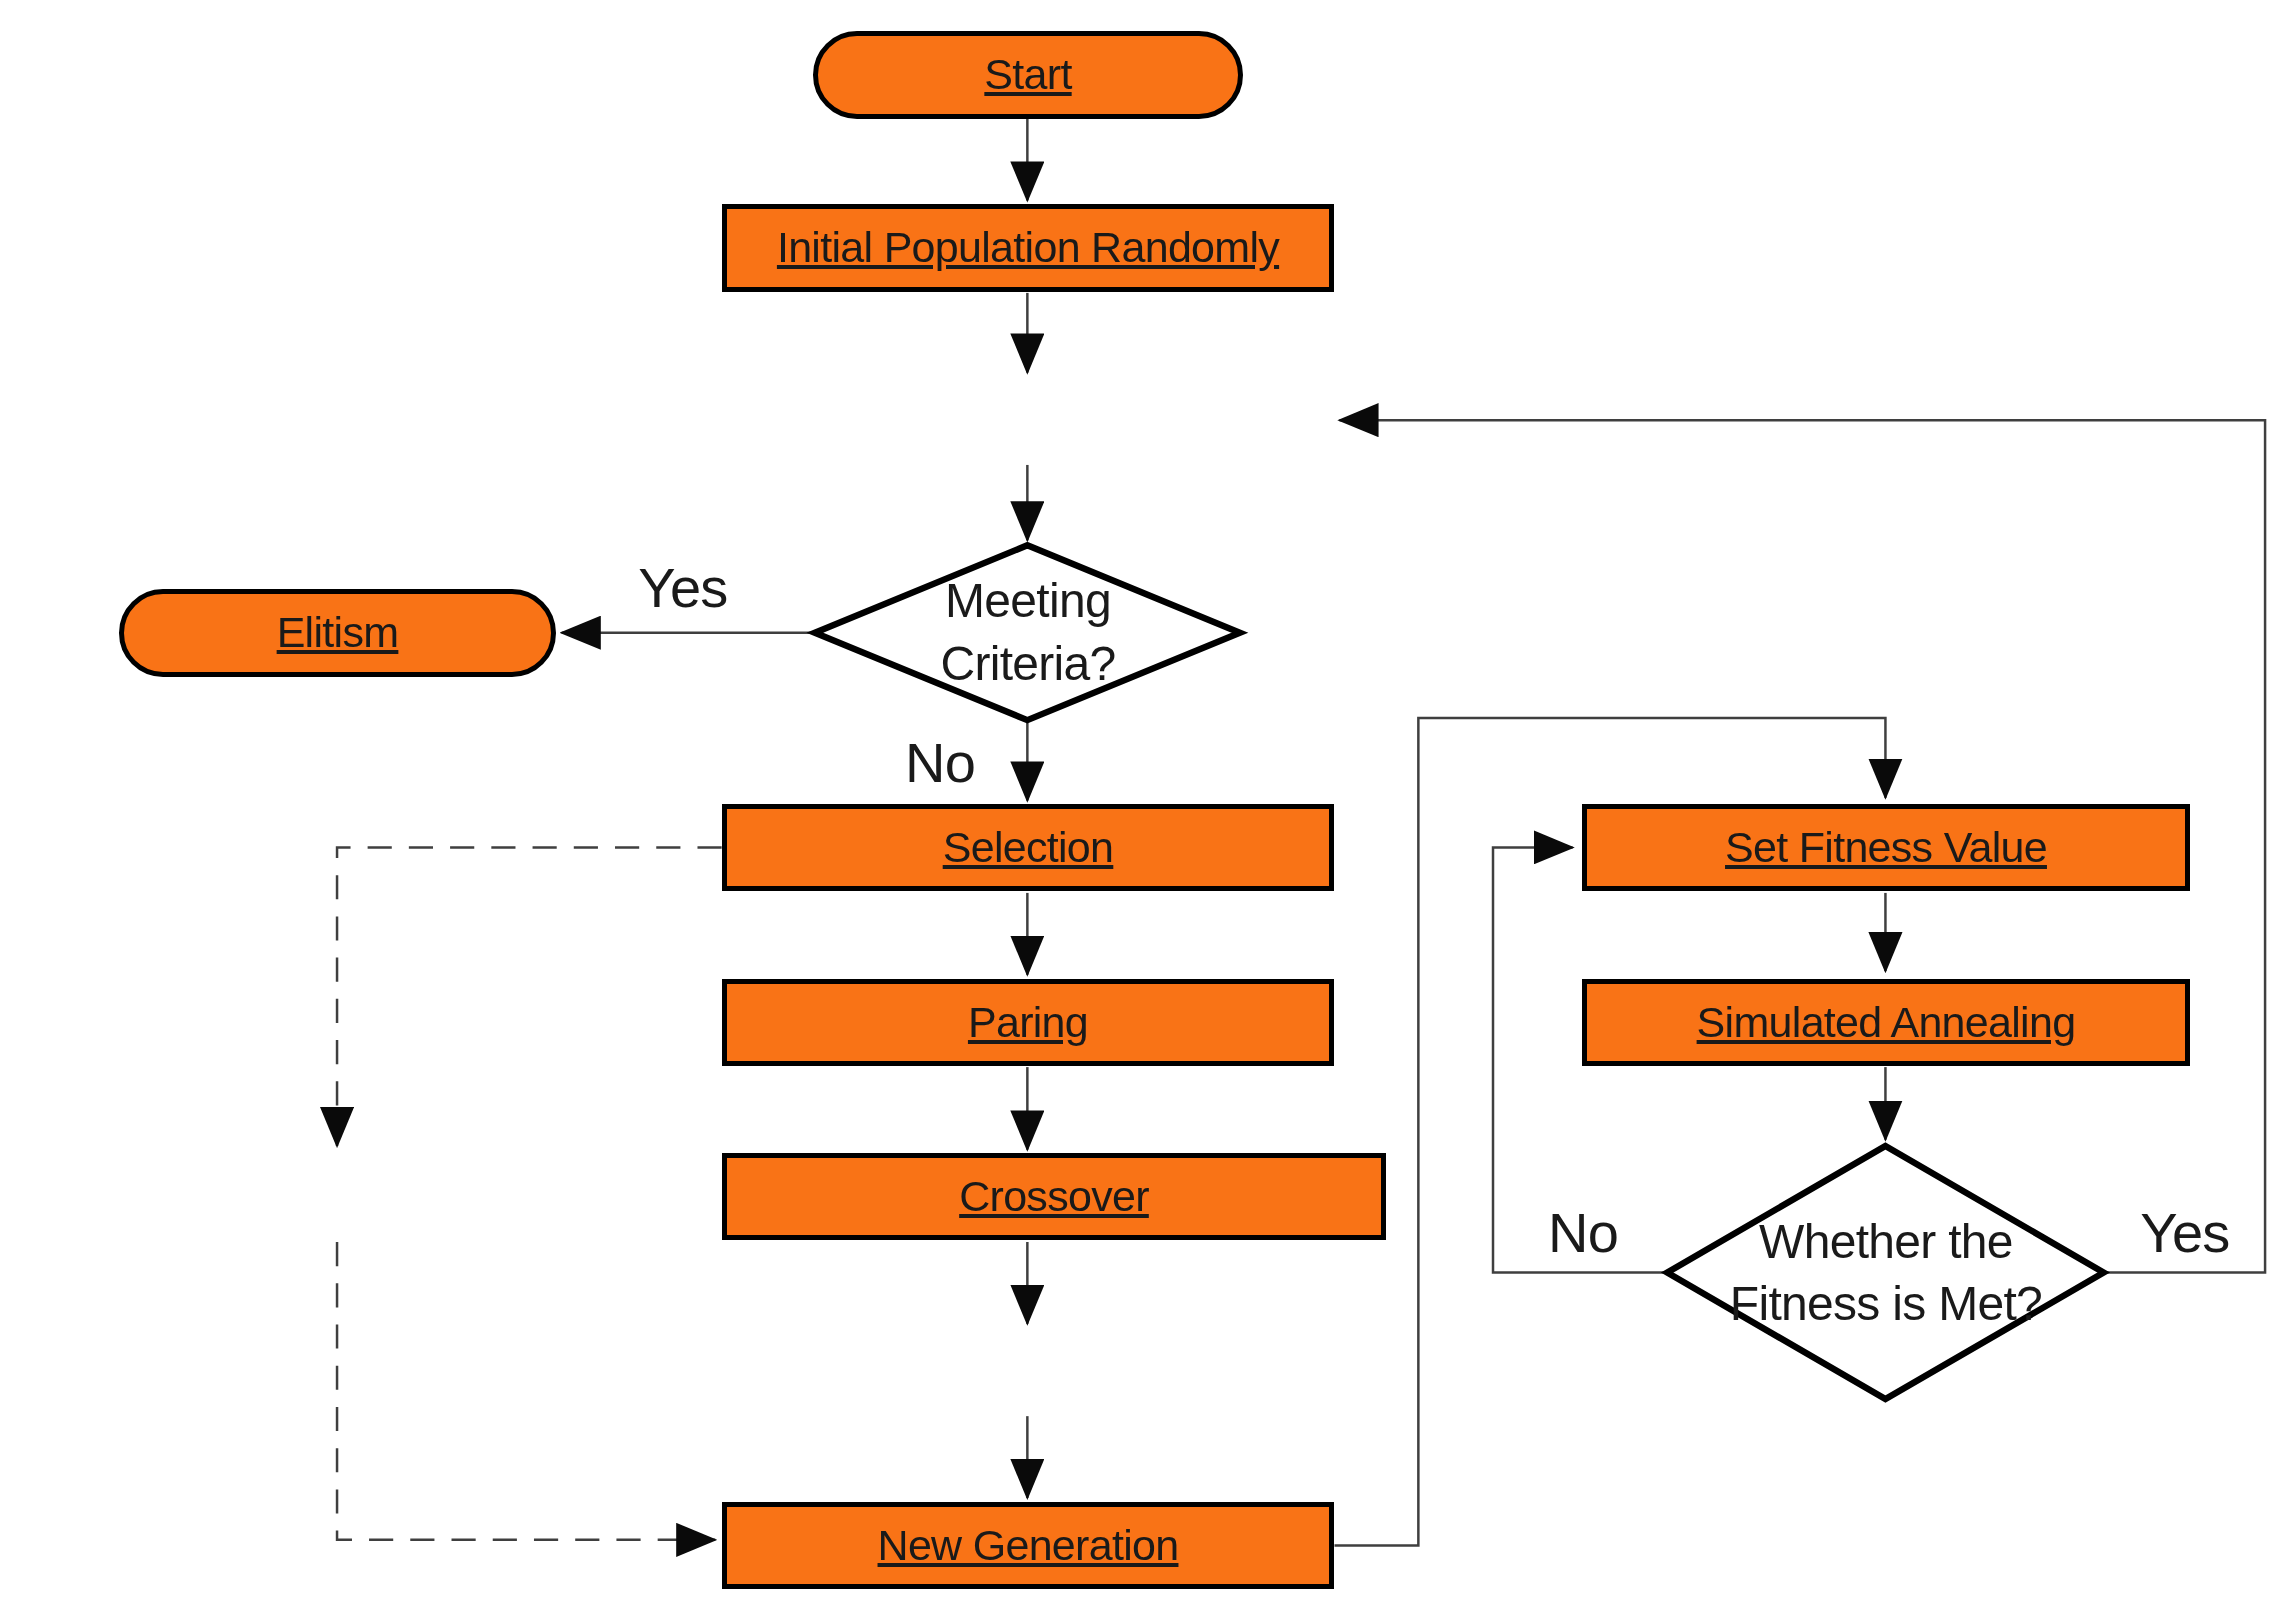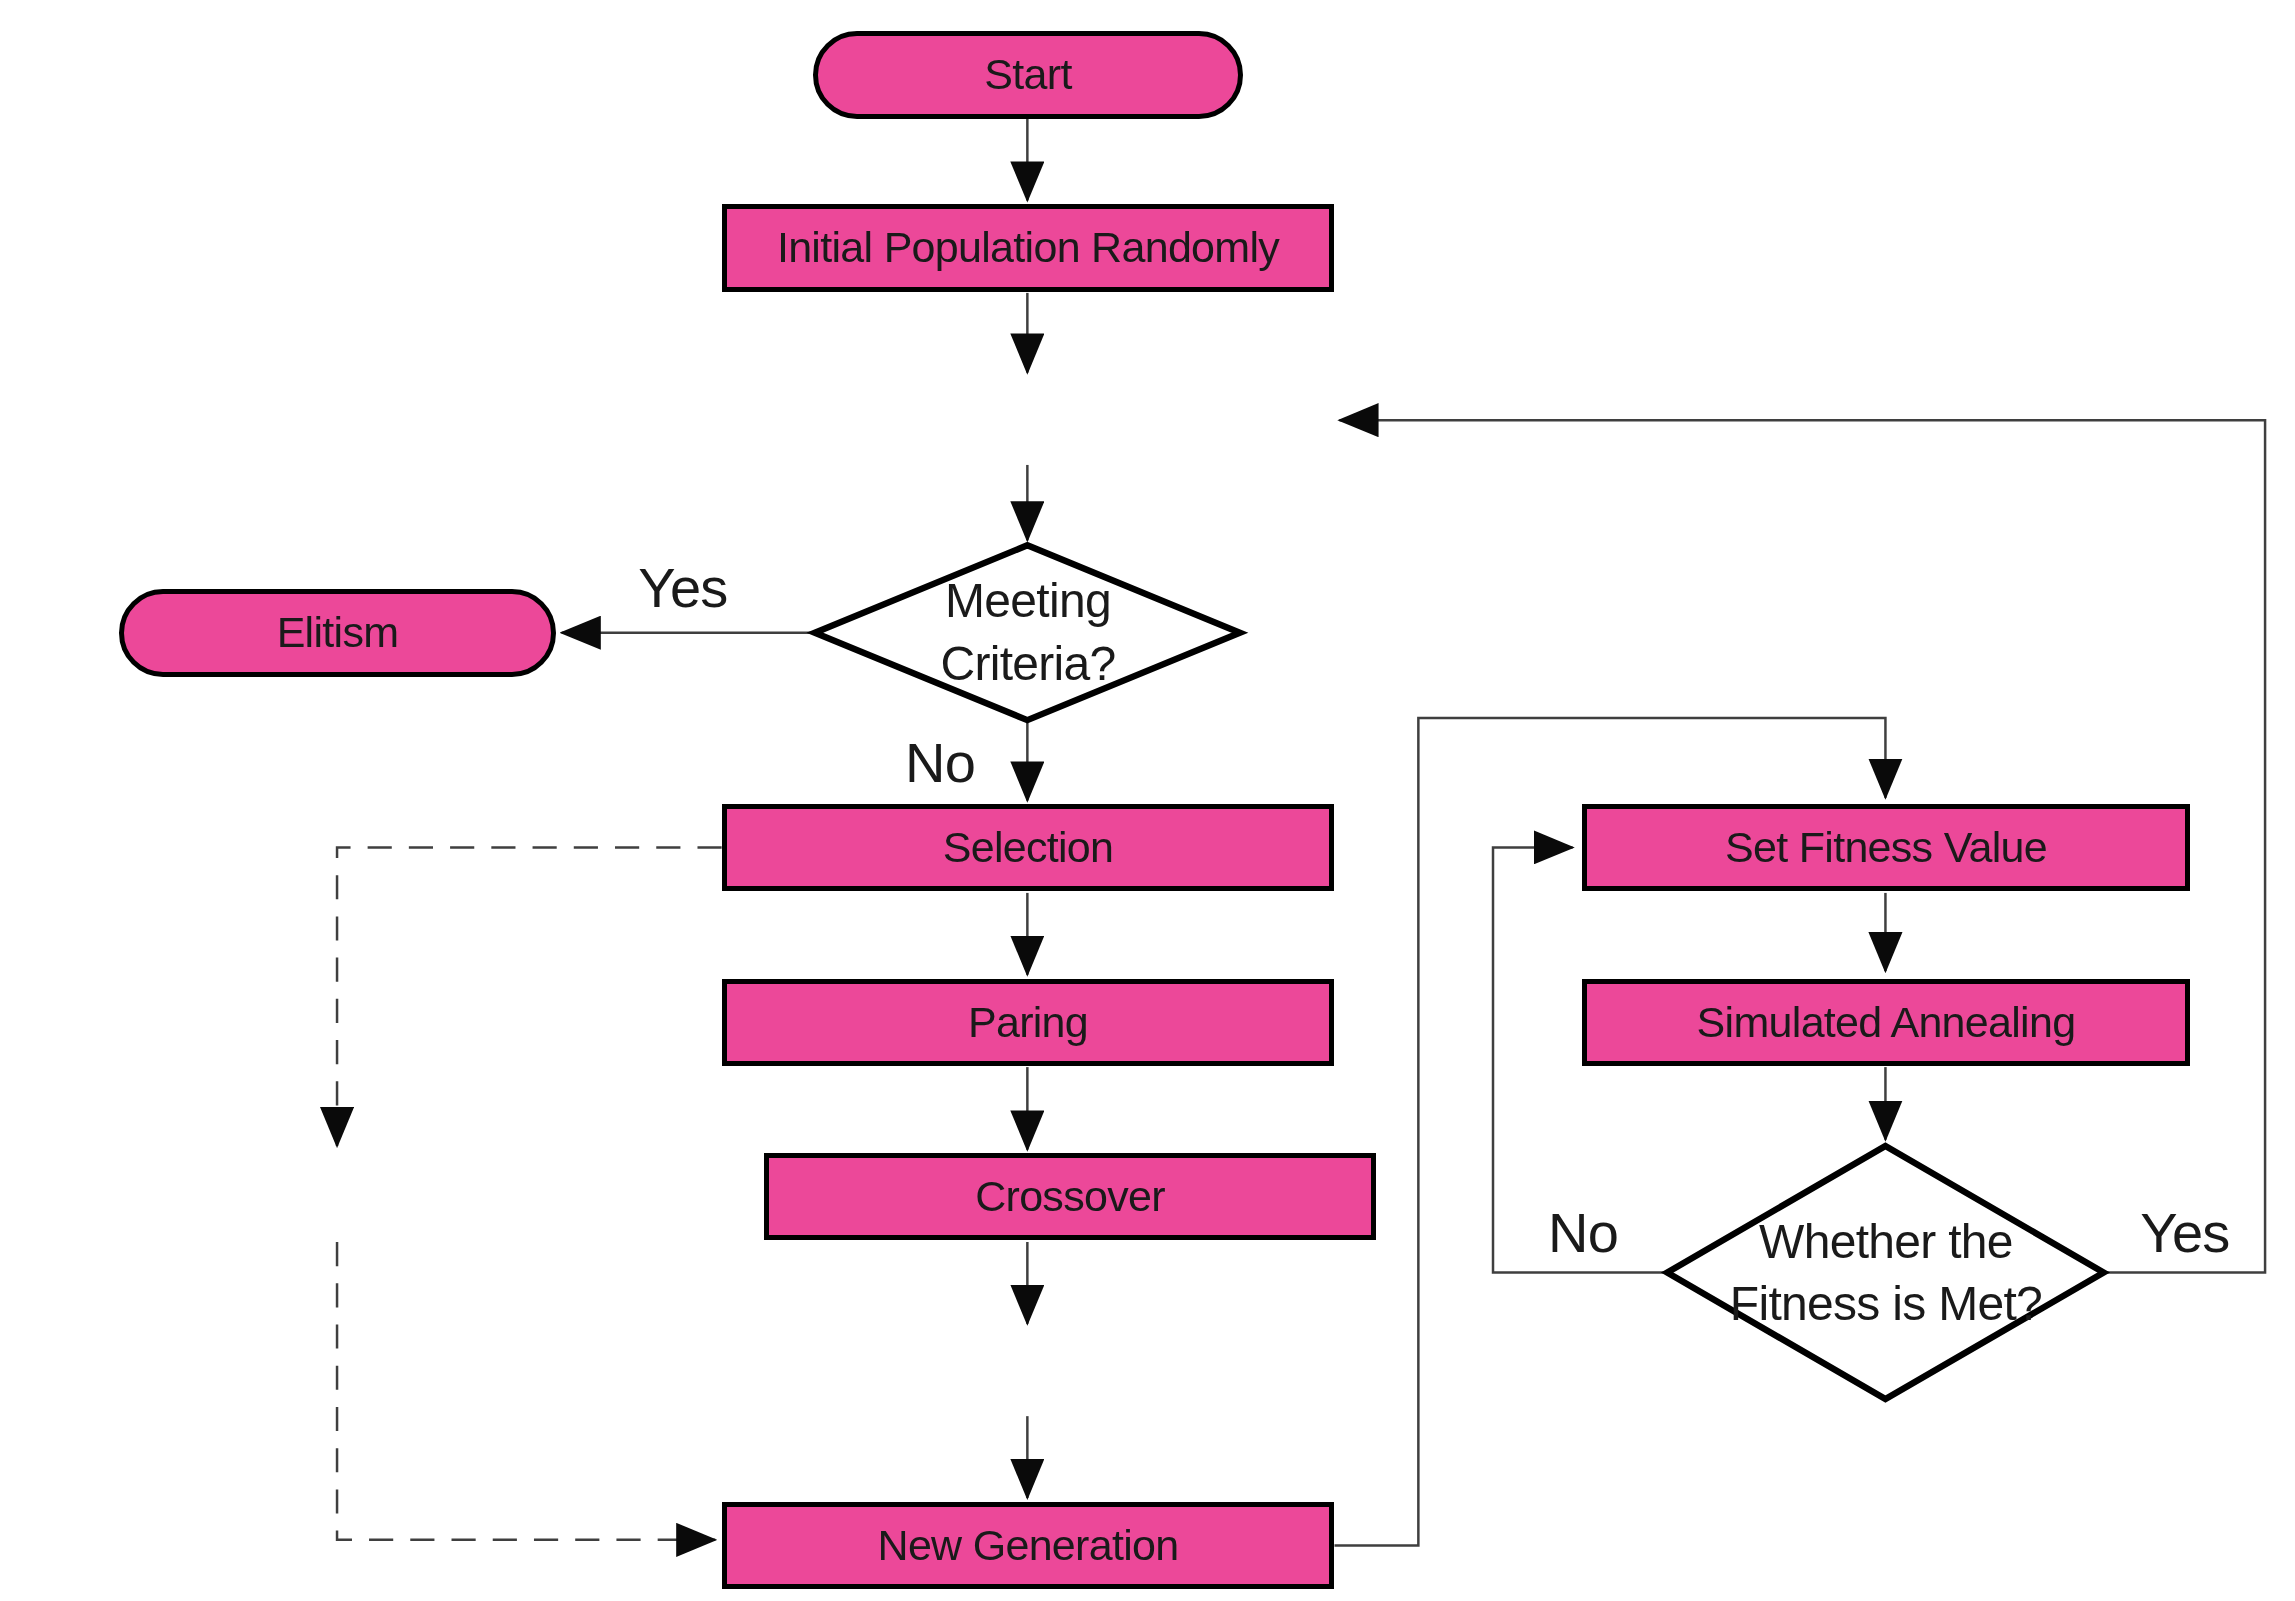--- a/index.html
+++ b/index.html
@@ -35,30 +35,31 @@
     stroke: #000000;
     stroke-width: 9;
     stroke-linejoin: miter;
   }
   .arrow-head {
     fill: #0a0a0a;
   }
   .node {
     position: absolute;
     box-sizing: border-box;
-    background: #ec4899;
+    background: #f97316;
     border: 5px solid #000000;
     display: flex;
     align-items: center;
     justify-content: center;
     text-align: right;
     font-size: 43px;
     letter-spacing: -0.7px;
     white-space: pre-line;
     line-height: 1.25;
+    text-decoration: underline;
   }
   .node--terminator {
     border-radius: 44px;
   }
   .node--dashed {
     border: 6.4px dashed #0a0a0a;
   }
   .diamond-label {
     position: absolute;
     display: flex;
@@ -111,21 +112,21 @@
     <polygon class="decision-shape" points="1445,767 1744,890 1445,1013 1146,890" style="stroke: rgb(0, 0, 0); fill: rgb(255, 255, 255);"></polygon>
     <polygon class="decision-shape" points="2652,1612 2959,1790 2652,1968 2345,1790" style="stroke: rgb(0, 0, 0); fill: rgb(255, 255, 255);"></polygon>
   </svg>
 
   <div class="node node--terminator" style="left:813px; top:31px; width:430px; height:88px;">Start</div>
   <div class="node node--terminator" style="left:119px; top:589px; width:437px; height:88px;">Elitism</div>
 
   <div class="node" style="left:722px; top:204px; width:612px; height:88px;">Initial Population Randomly</div>
   <div class="node" style="left:722px; top:804px; width:612px; height:87px;">Selection</div>
   <div class="node" style="left:722px; top:979px; width:612px; height:87px;">Paring</div>
-  <div class="node" style="left:764px; top:1153px; width:612px; height:87px;">Crossover</div>
+  <div class="node" style="left:722px; top:1153px; width:664px; height:87px;">Crossover</div>
   <div class="node" style="left:722px; top:1502px; width:612px; height:87px;">New Generation</div>
 
 
   <div class="node" style="left:1582px; top:804px; width:608px; height:87px;">Set Fitness Value</div>
   <div class="node" style="left:1582px; top:979px; width:608px; height:87px;">Simulated Annealing</div>
 
   <div class="diamond-label" style="left:850px; top:577px; width:356px; height:111px;">Meeting
 Criteria?</div>
   <div class="diamond-label" style="left:1687px; top:1216px; width:398px; height:114px;">Whether the
 Fitness is Met?</div>

